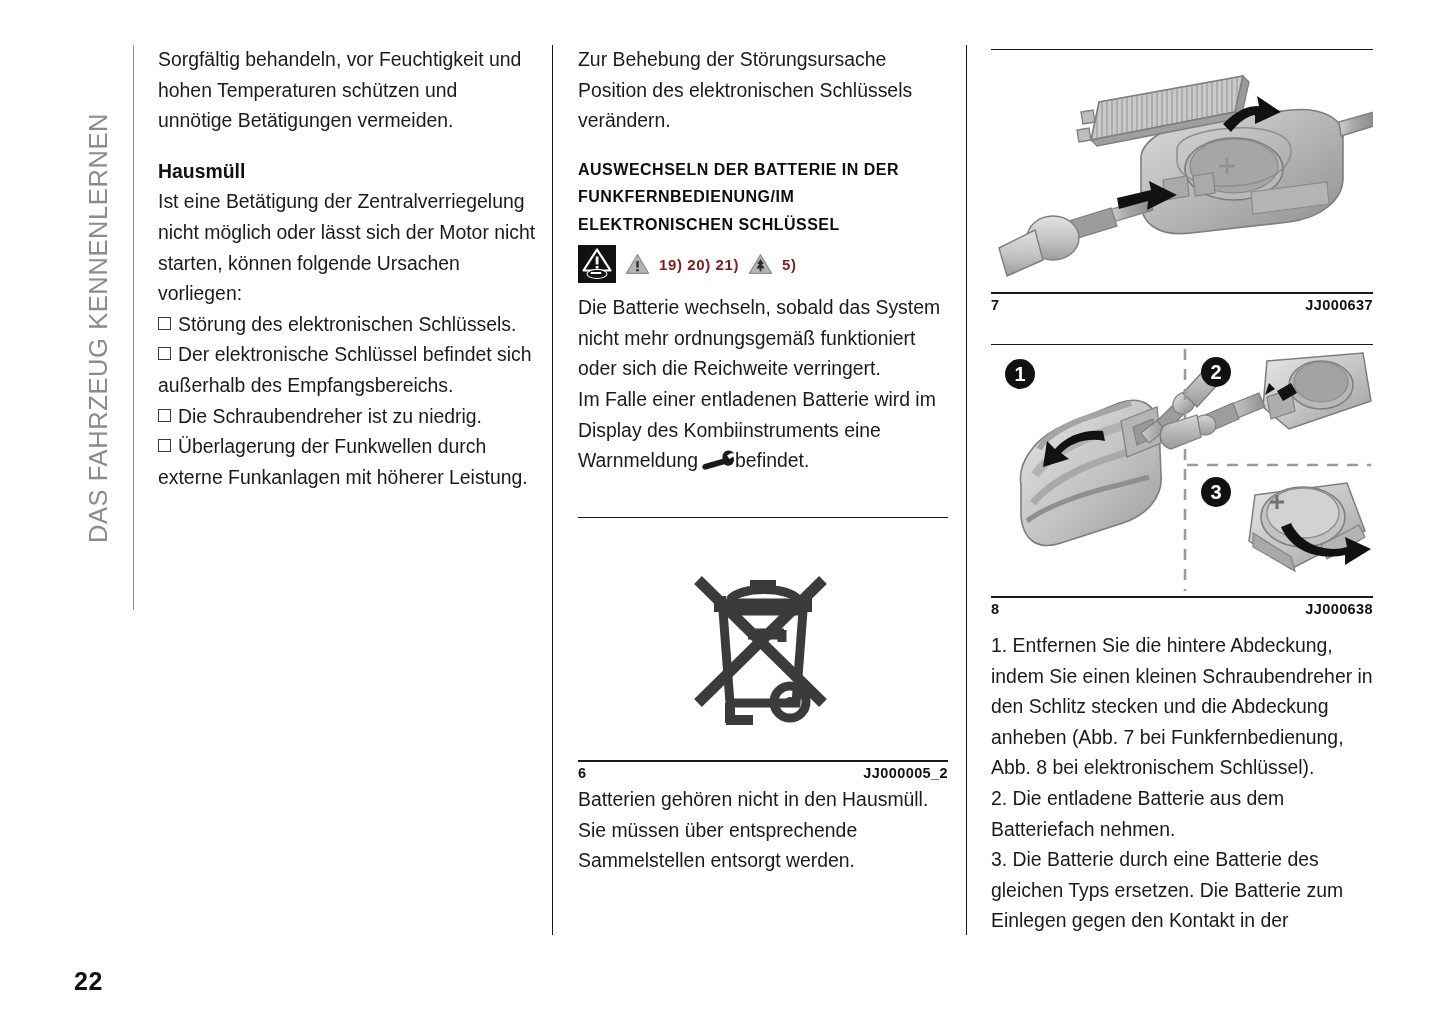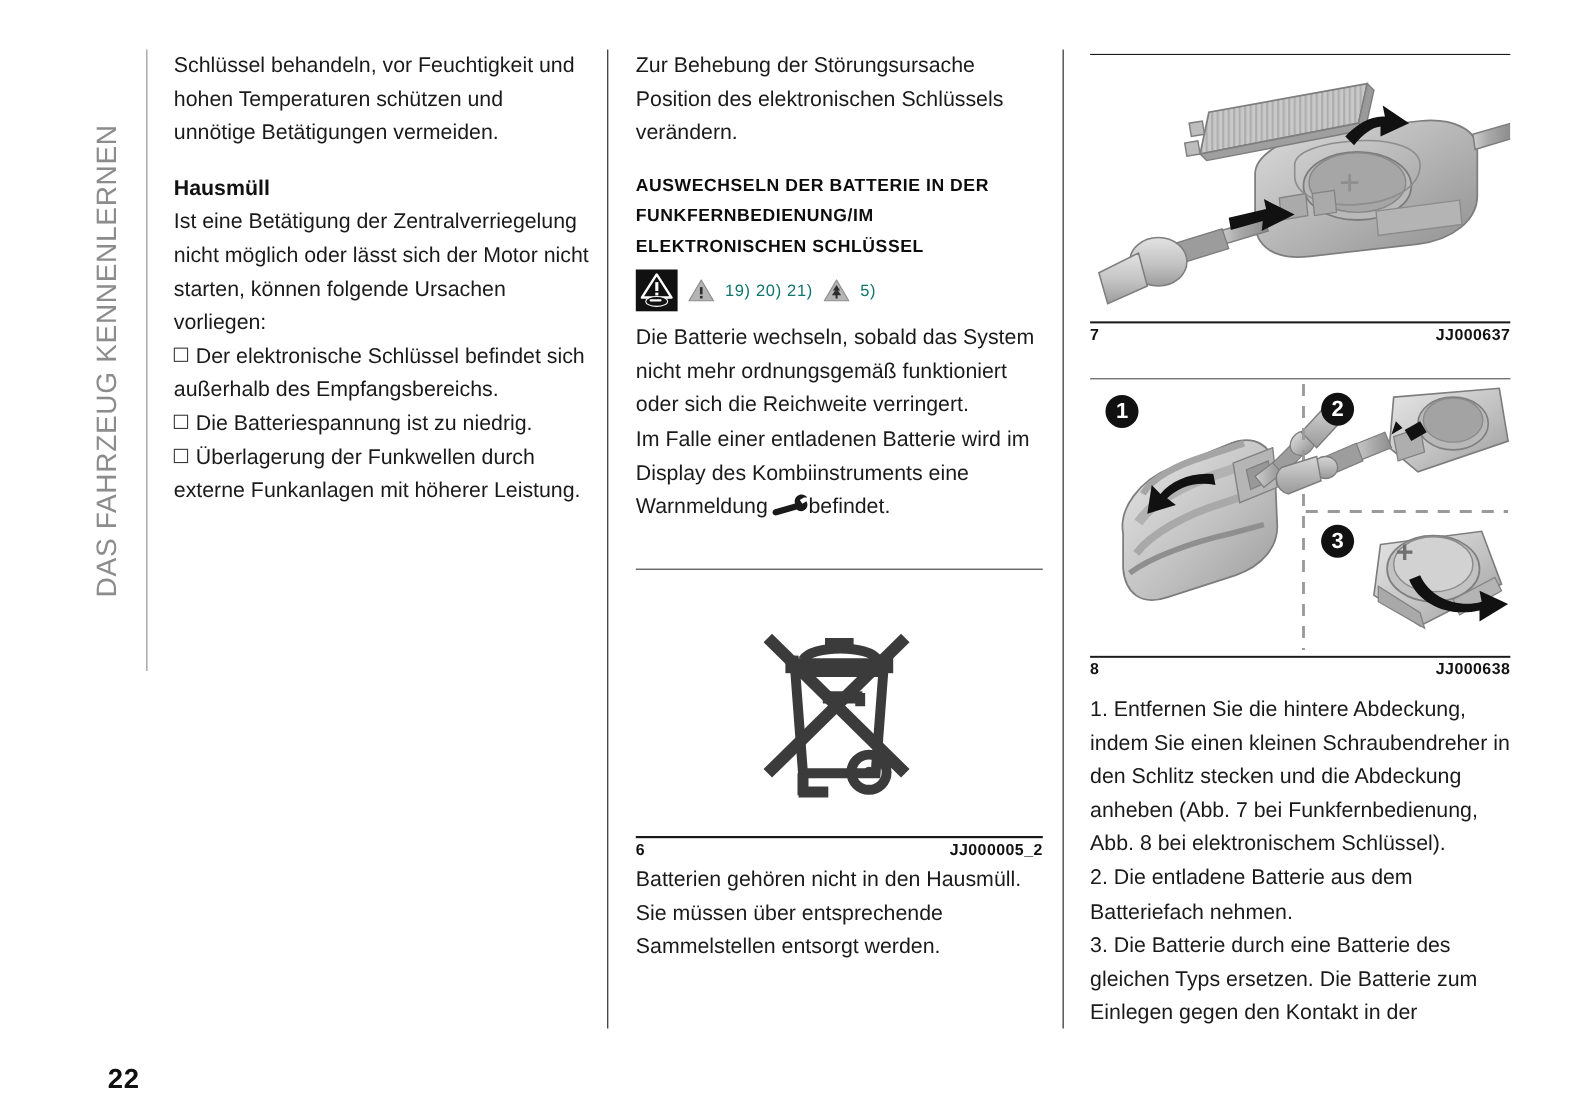--- a/index.html
+++ b/index.html
@@ -154,22 +154,22 @@
     left: 3px;
     top: 2px;
     width: 11px;
     height: 2px;
     background: #fff;
     border-radius: 1px;
   }
   .gray-tri { flex: 0 0 auto; }
   .refs {
     font-size: 15px;
-    font-weight: normal;
-    color: #0f766e;
+    font-weight: bold;
+    color: #7f1d1d;
     letter-spacing: 0.6px;
     white-space: nowrap;
   }
 
   
   .wrench-inline {
     display: inline-block;
     vertical-align: -3px;
     margin: 0 0px 0 3px;
   }
@@ -230,46 +230,46 @@
 
   
   .pageno {
     position: absolute;
     left: 74px;
     bottom: 22px;
     font-size: 25px;
     font-weight: bold;
     color: #111;
     letter-spacing: 0.5px;
-    margin-left: 24px;
   }
 </style>
 </head>
 <body>
 
 <div class="page">
 
   <div class="sidebar">
     <div class="sidebar-label">DAS FAHRZEUG KENNENLERNEN</div>
     <div class="sidebar-rule"></div>
   </div>
 
   <div class="col-divider d1"></div>
   <div class="col-divider d2"></div>
 
   <div class="col c1">
-    <p class="body">Schlüssel behandeln, vor Feuchtigkeit und hohen Temperaturen schützen und unnötige Betätigungen vermeiden.</p>
+    <p class="body">Sorgfältig behandeln, vor Feuchtigkeit und hohen Temperaturen schützen und unnötige Betätigungen vermeiden.</p>
 
     <h3 class="sub">Hausmüll</h3>
 
     <p class="body">Ist eine Betätigung der Zentralverriegelung nicht möglich oder lässt sich der Motor nicht starten, können folgende Ursachen vorliegen:</p>
 
     <ul class="bullets">
+      <li><span class="sq"></span><span>Störung des elektronischen Schlüssels.</span></li>
       <li><span class="sq"></span><span>Der elektronische Schlüssel befindet sich außerhalb des Empfangsbereichs.</span></li>
-      <li><span class="sq"></span><span>Die Batteriespannung ist zu niedrig.</span></li>
+      <li><span class="sq"></span><span>Die Schraubendreher ist zu niedrig.</span></li>
       <li><span class="sq"></span><span>Überlagerung der Funkwellen durch externe Funkanlagen mit höherer Leistung.</span></li>
     </ul>
   </div>
 
   <div class="col c2">
     <p class="body">Zur Behebung der Störungsursache Position des elektronischen Schlüssels verändern.</p>
 
     <h2 class="section-title">AUSWECHSELN DER BATTERIE IN DER FUNKFERNBEDIENUNG/IM ELEKTRONISCHEN SCHLÜSSEL</h2>
 
     <div class="warn-row">

